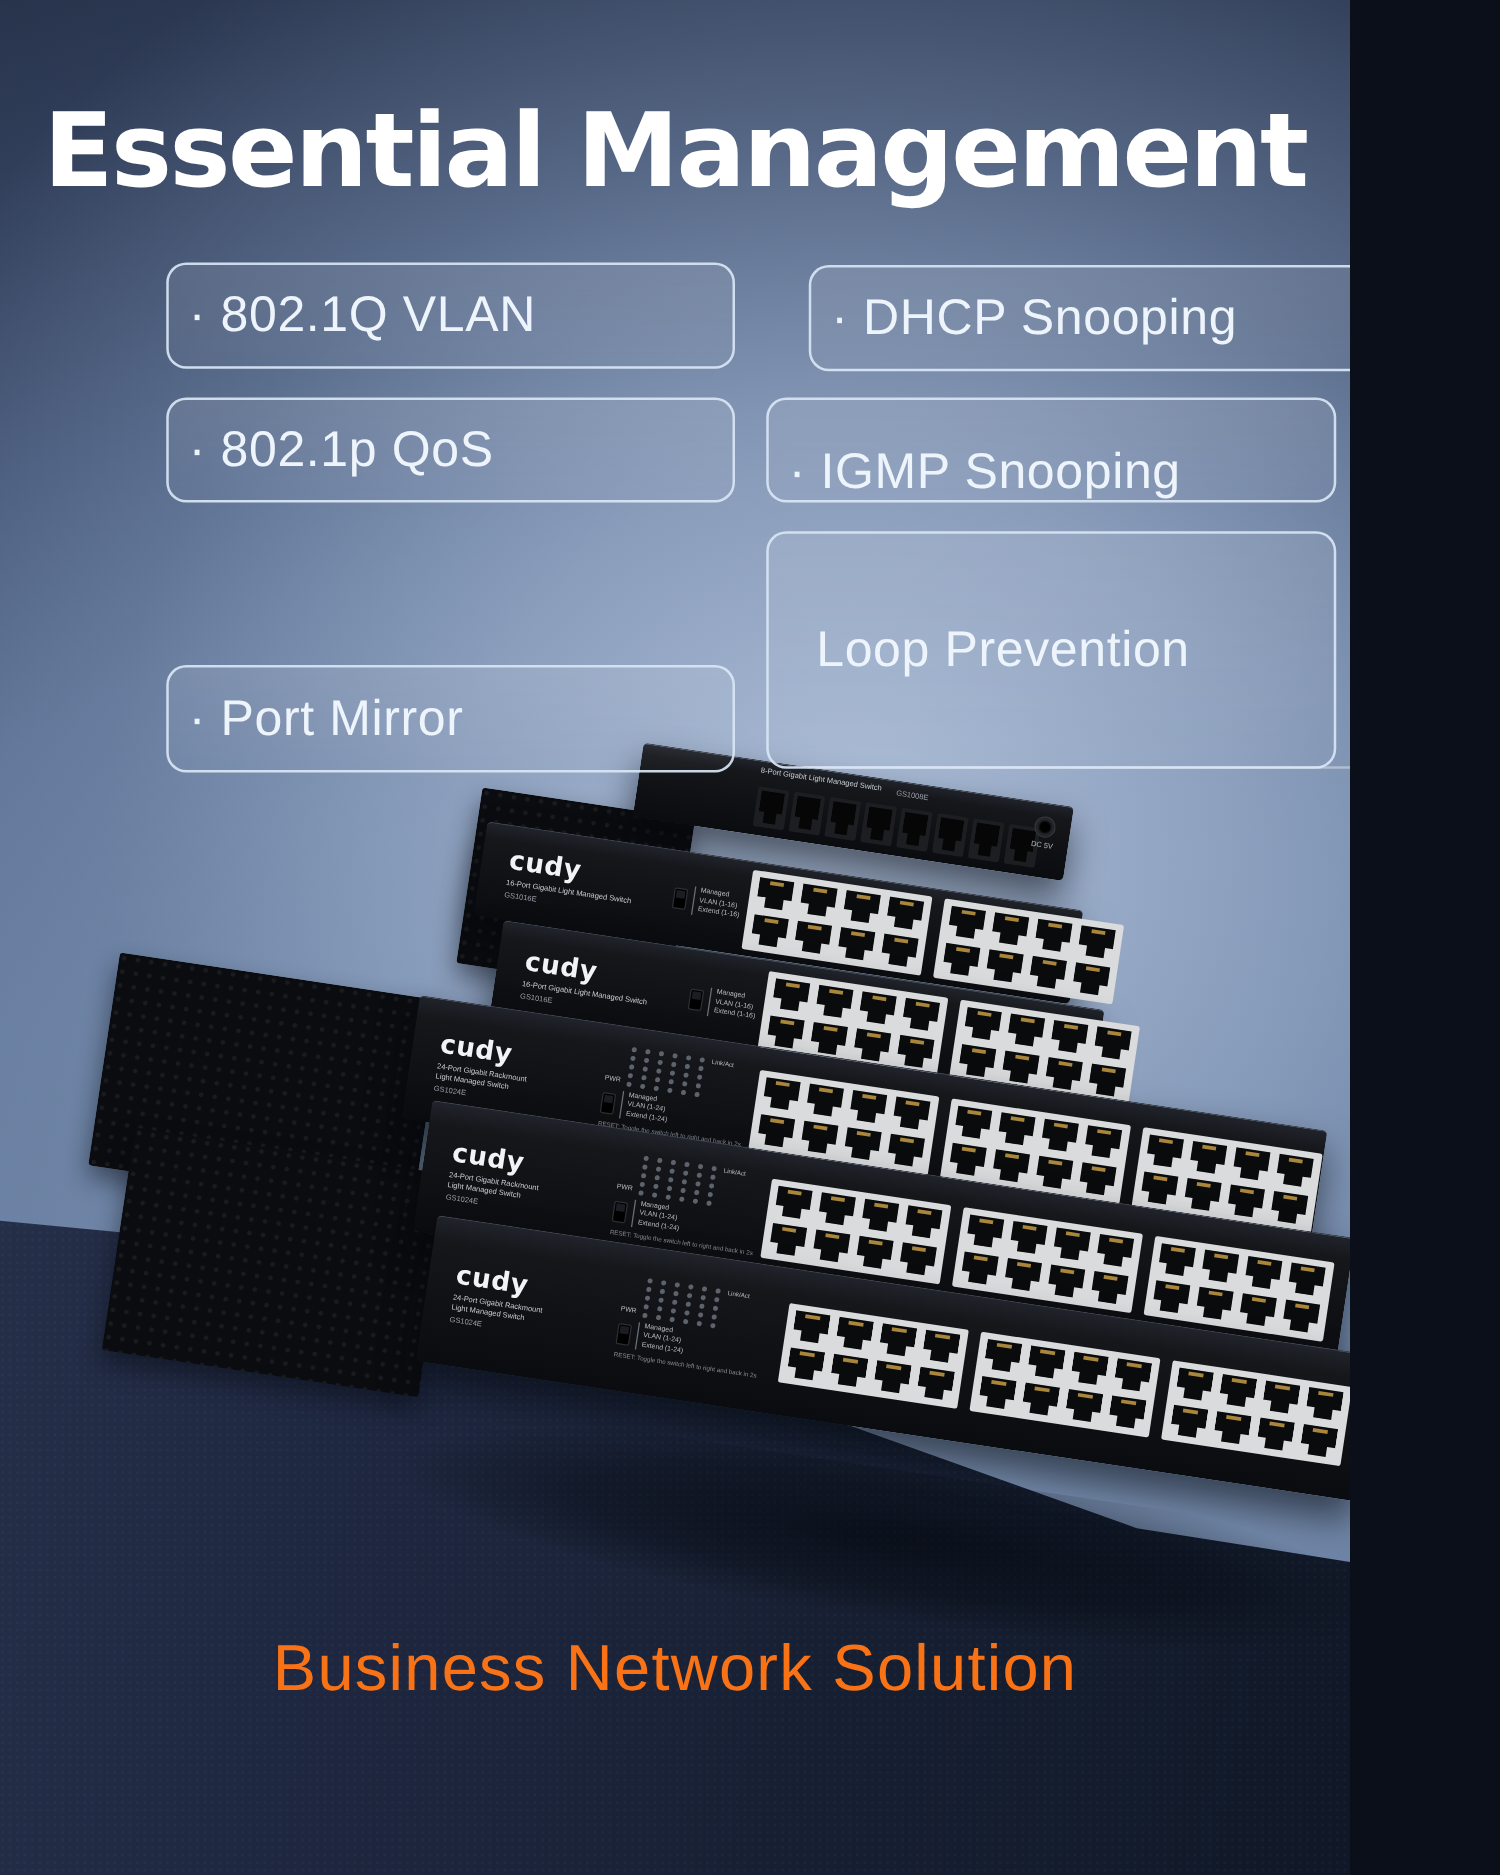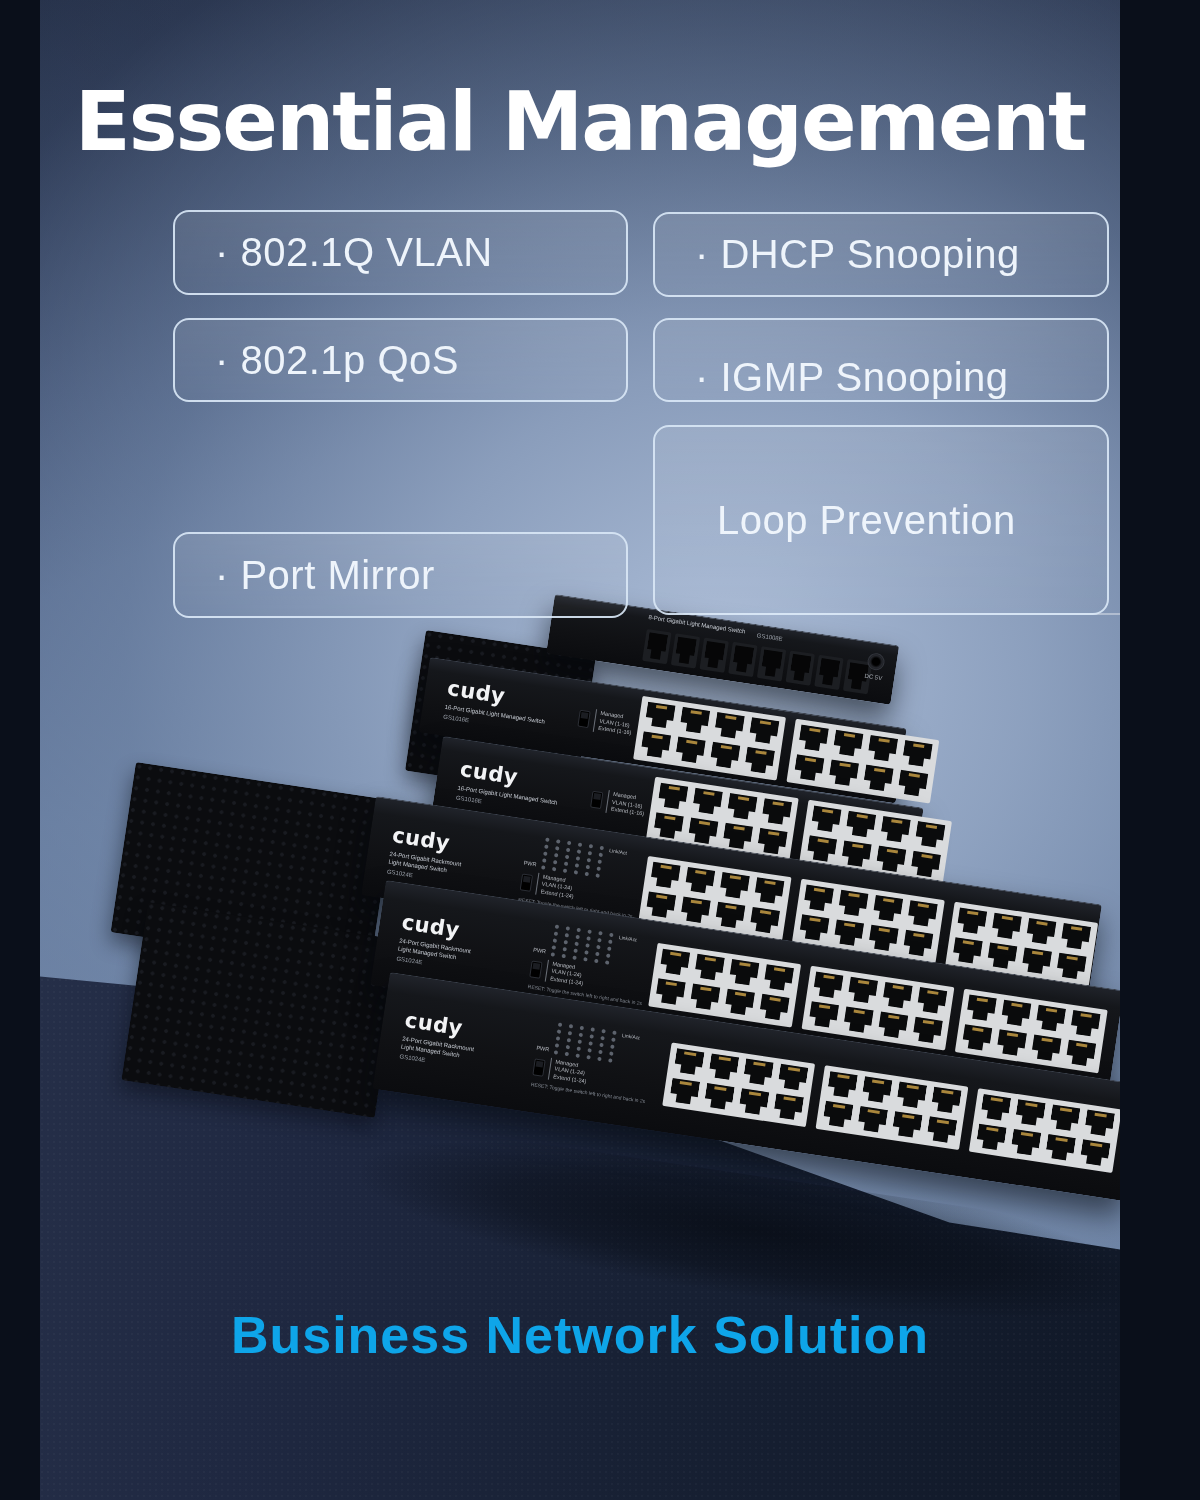--- a/index.html
+++ b/index.html
@@ -1,18 +1,18 @@
 <!DOCTYPE html>
 <html><head>
 <meta charset="utf-8">
 <style>
   html,body{margin:0;padding:0;background:#0a0f1a;}
   .canvas{
     position:relative;width:1080px;height:1500px;overflow:hidden;
-    font-family:"Liberation Sans",sans-serif;color:#fff;margin-left:40px;
+    font-family:"Liberation Sans",sans-serif;color:#fff;
   }
   
   .bg{
     position:absolute;inset:0;z-index:0;
     background:
       radial-gradient(120% 80% at 63% 44%, rgba(175,192,218,.95) 0%, rgba(148,167,196,.85) 24%, rgba(112,133,165,.6) 46%, rgba(70,88,120,.25) 68%, rgba(40,52,80,0) 100%),
       linear-gradient(155deg, rgba(24,32,52,.65) 0%, rgba(24,32,52,0) 30%),
       linear-gradient(205deg, rgba(24,32,52,.6) 0%, rgba(24,32,52,0) 28%),
       linear-gradient(180deg,#33415e 0%,#4c5f84 26%,#6d84a8 55%,#7c92b4 78%,#68809f 100%);
   }
@@ -27,34 +27,34 @@
   }
   
   .title{
     position:absolute;top:74px;left:0;right:0;text-align:center;z-index:20;
     font-family:"DejaVu Sans",sans-serif;font-weight:800;font-size:82px;letter-spacing:-2px;color:#ffffff;
   }
   .fb{
     position:absolute;z-index:20;box-sizing:border-box;
     border:2px solid rgba(216,230,245,.92);border-radius:16px;
     background:linear-gradient(180deg,rgba(255,255,255,.10),rgba(255,255,255,.03));
-    display:flex;align-items:center;padding-left:40px;
+    display:flex;align-items:center;padding-left:16px;
     color:#eef4fb;font-size:40px;font-weight:400;letter-spacing:.5px;white-space:nowrap;
   }
   .fb1{left:133px;top:210px;width:455px;height:85px;}
   .fb2{left:133px;top:318px;width:455px;height:84px;}
   .fb3{left:133px;top:427px;width:455px;height:82px;}
   .fb4{left:133px;top:532px;width:455px;height:86px;}
-  .fb5{left:613px;top:212px;width:456px;height:85px;}
+  .fb5{left:647px;top:212px;width:456px;height:85px;}
   .fb6{left:613px;top:318px;width:456px;height:84px;align-items:flex-end;}
   .fb7{left:613px;top:425px;width:456px;height:190px;flex-direction:column;align-items:flex-start;justify-content:center;line-height:1.7;}
   .fb7 .l2{padding-left:22px;}
   .footer{
     position:absolute;top:1305px;left:0;right:0;text-align:center;z-index:21;
-    font-size:52px;font-weight:700;letter-spacing:1px;color:#0ea5e9;
+    font-size:52px;font-weight:400;letter-spacing:1px;color:#f97316;
   }
   
   .stack{position:absolute;inset:0;z-index:4;}
   .stack-shadow{
     position:absolute;left:330px;top:1118px;width:790px;height:120px;z-index:3;
     transform:rotate(8.5deg);transform-origin:0 0;
     background:radial-gradient(ellipse at 50% 45%, rgba(2,5,10,.6) 0%, rgba(2,5,10,.35) 45%, transparent 72%);
   }
   .side-box{
     position:absolute;transform:rotate(8.5deg);transform-origin:0 0;border-radius:3px;

